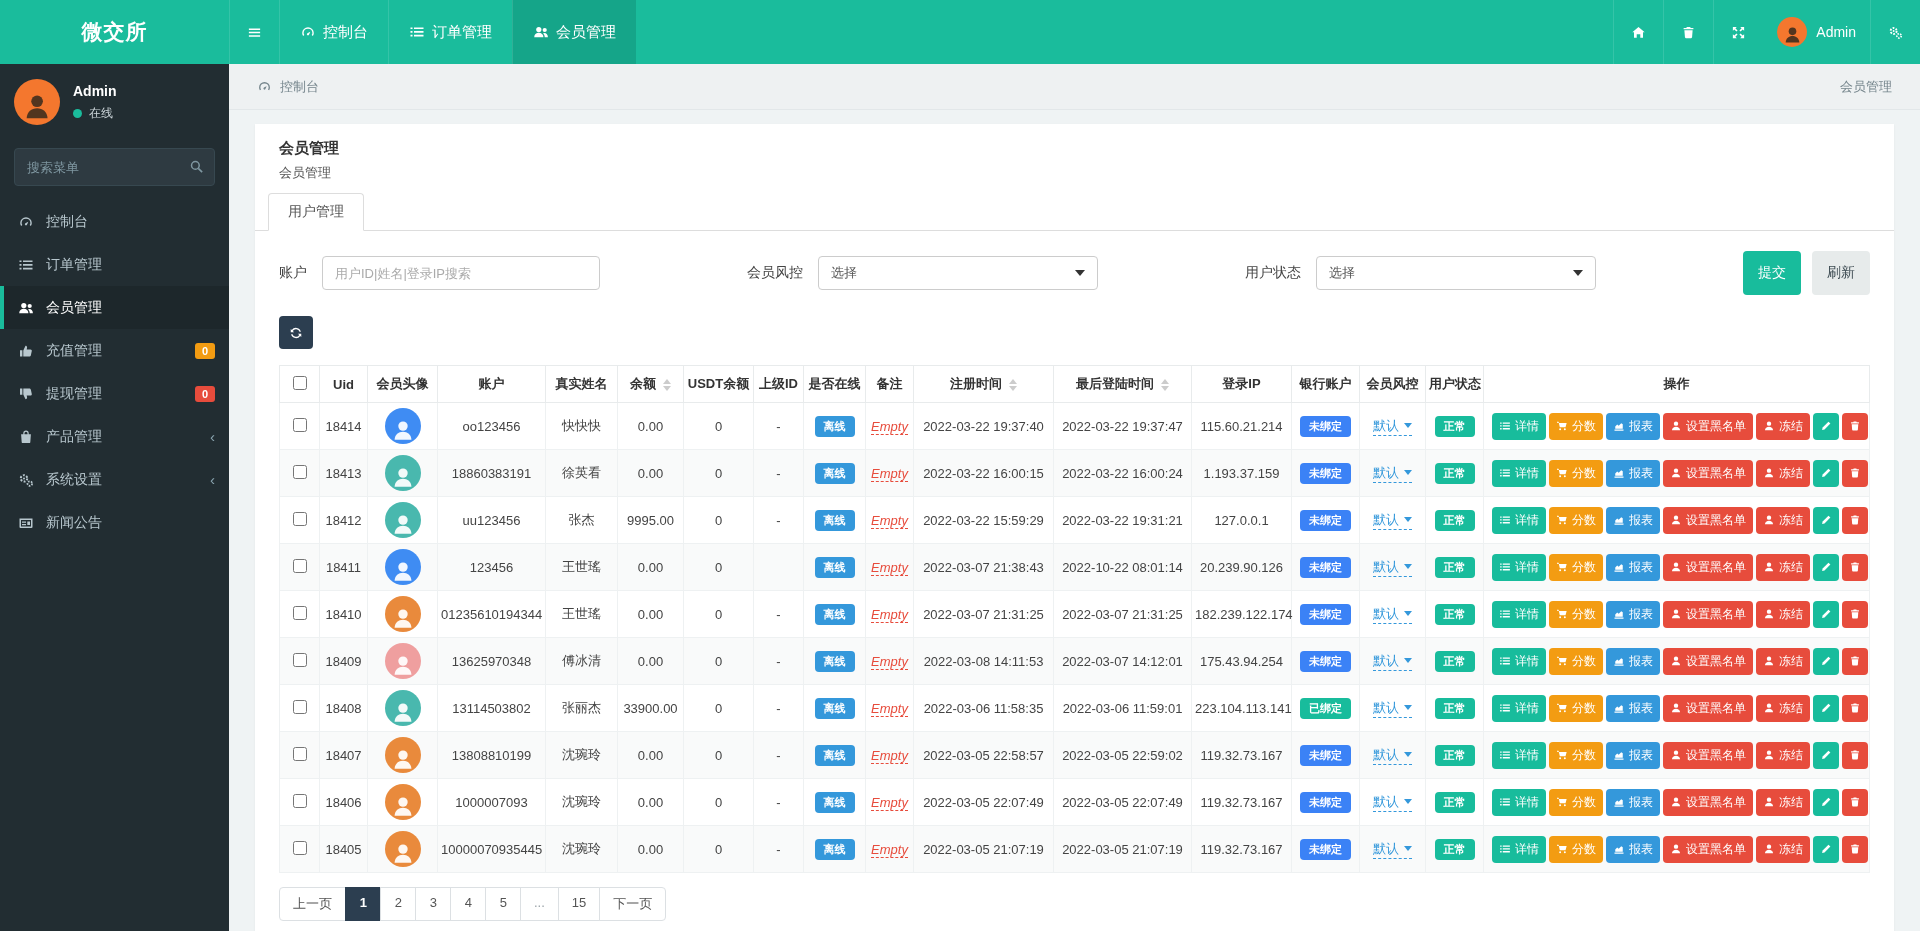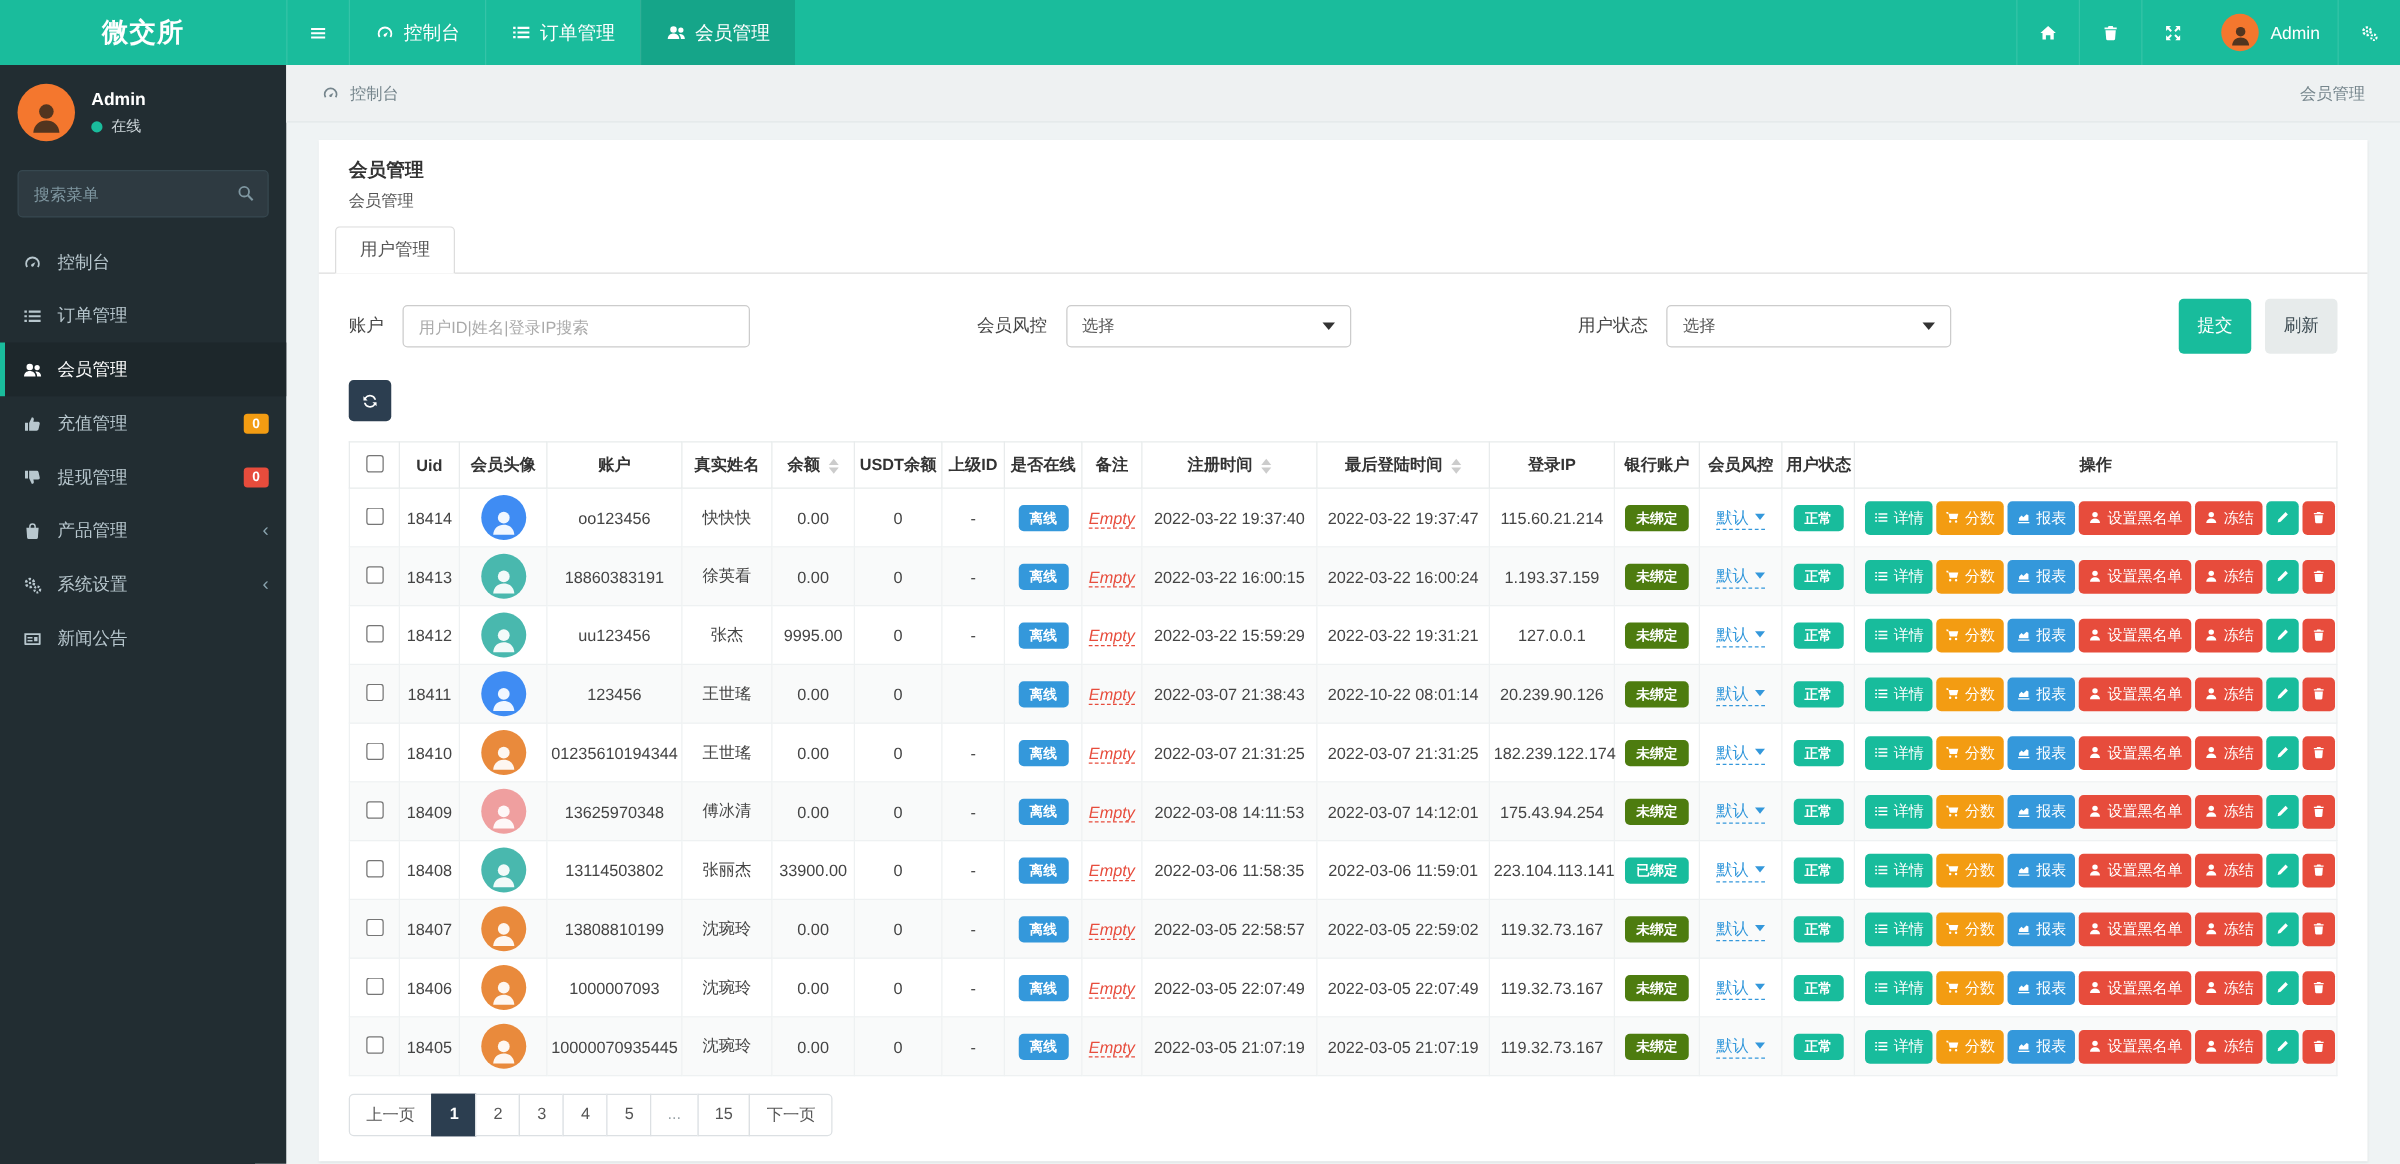--- a/index.html
+++ b/index.html
@@ -4,21 +4,21 @@
 <style>
   * { box-sizing: border-box; margin: 0; padding: 0; }
   html,body { width:1920px; height:931px; overflow:hidden;
     font-family:"Liberation Sans","DejaVu Sans",sans-serif; background:#eff3f4; color:#444; }
 
   .icon{display:inline-flex;width:14px;height:14px;flex:0 0 auto}
   .icon svg{width:100%;height:100%;fill:currentColor}
   .icon.sm{width:12px;height:12px}
 
   
-  .navbar{height:52px;background:#1abc9c;display:flex;align-items:stretch;color:#fff}
+  .navbar{height:64px;background:#1abc9c;display:flex;align-items:stretch;color:#fff}
   .logo{width:229px;display:flex;align-items:center;justify-content:center;font-size:21px;font-weight:bold;letter-spacing:1px}
   .nav-btn{display:flex;align-items:center;padding:0 17px;cursor:pointer;border-left:1px solid rgba(255,255,255,.12)}
   .nav-btn .icon{width:15px;height:15px}
   .nav-main{display:flex;align-items:stretch}
   .nav-item{display:flex;align-items:center;gap:7px;padding:0 20px;font-size:15px;cursor:pointer;border-left:1px solid rgba(255,255,255,.12)}
   .nav-item .icon{width:16px;height:16px}
   .nav-item.active{background:#15a589}
   .nav-right{margin-left:auto;display:flex;align-items:stretch}
   .nav-user{display:flex;align-items:center;gap:9px;padding:0 14px;font-size:14px;cursor:pointer}
   .avatar{border-radius:50%;background:#f4772e;color:#52351f;display:flex;align-items:center;justify-content:center;overflow:hidden}
@@ -60,21 +60,21 @@
   .card-sub{font-size:13px;color:#555}
   .tabs{display:flex;border-bottom:1px solid #ddd;padding:0 13px}
   .tab{background:#fff;border:1px solid #ddd;border-bottom:1px solid #fff;margin-bottom:-1px;border-radius:4px 4px 0 0;padding:9px 19px;font-size:14px;color:#555;cursor:pointer}
 
   
   .filter-row{display:flex;align-items:center;justify-content:space-between;margin:20px 24px 0}
   .fgroup{display:flex;align-items:center;gap:15px}
   .flabel{font-size:14px;color:#444}
   .finput{width:278px;height:34px;border:1px solid #ccc;border-radius:4px;padding:0 12px;font-size:13px;color:#555;outline:none;font-family:inherit}
   .finput::placeholder{color:#aaa}
-  .fselect{width:228px;height:34px;border:1px solid #ccc;border-radius:4px;display:flex;align-items:center;justify-content:space-between;padding:0 12px;font-size:13px;color:#555;cursor:pointer;background:#fff}
+  .fselect{width:280px;height:34px;border:1px solid #ccc;border-radius:4px;display:flex;align-items:center;justify-content:space-between;padding:0 12px;font-size:13px;color:#555;cursor:pointer;background:#fff}
   .caret-d{width:0;height:0;border-left:5px solid transparent;border-right:5px solid transparent;border-top:6px solid #333}
   .caret-u{width:0;height:0;border-left:5px solid transparent;border-right:5px solid transparent;border-bottom:6px solid #333}
   .btn{height:44px;border:none;border-radius:4px;font-size:14px;padding:0 15px;cursor:pointer;font-family:inherit}
   .btn.submit{background:#18bc9c;color:#fff}
   .btn.plain{background:#e7ebeb;color:#3d4b52}
   .fbuttons{display:flex;gap:11px}
 
   .toolbar{margin:21px 24px 0}
   .sq-btn{width:34px;height:33px;background:#2c3e50;border:none;border-radius:4px;color:#fff;display:flex;align-items:center;justify-content:center;cursor:pointer}
 
@@ -87,21 +87,21 @@
   .sorter{display:inline-flex;flex-direction:column;gap:2px;margin-left:7px;vertical-align:middle}
   .sorter i{display:block;width:0;height:0;border-left:4px solid transparent;border-right:4px solid transparent}
   .sorter .up{border-bottom:5px solid #ccc}
   .sorter .down{border-top:5px solid #ccc}
   input[type=checkbox]{width:14px;height:14px;cursor:pointer}
   .row-avatar{width:36px;height:36px;border-radius:50%;margin:0 auto;display:flex;align-items:center;justify-content:center;overflow:hidden;color:rgba(255,255,255,.93)}
   .row-avatar .icon{width:26px;height:26px;margin-top:8px}
   .badge{display:inline-block;padding:3px 9px;border-radius:4px;color:#fff;font-size:11px;font-weight:bold}
   .badge.blue{background:#3498db}
   .badge.green{background:#18bc9c}
-  .badge.red{background:#4d7c0f}
+  .badge.red{background:#3b82f6}
   .lnk-remark{color:#e74c3c;font-style:italic;border-bottom:1px dashed #e74c3c;cursor:pointer;font-size:13px}
   .lnk-risk{color:#3498db;border-bottom:1px dashed #3498db;cursor:pointer;font-size:13px;display:inline-flex;align-items:center;gap:5px}
   .lnk-risk .cd{width:0;height:0;border-left:4px solid transparent;border-right:4px solid transparent;border-top:5px solid #3498db}
   .ops{display:flex;gap:3px;align-items:center;justify-content:flex-start;padding-left:5px}
   .op{display:inline-flex;align-items:center;gap:4px;height:27px;padding:0 7px;border:none;border-radius:4px;color:#fff;font-size:12px;cursor:pointer;white-space:nowrap;font-family:inherit}
   .op.green{background:#18bc9c}.op.orange{background:#f39c12}.op.blue{background:#3498db}.op.red{background:#e74c3c}
 
   
   .tbl-footer{display:flex;align-items:center;justify-content:space-between;margin:14px 24px 0;padding-bottom:20px}
   .summary{display:flex;align-items:center;gap:8px;color:#555;font-size:13px}

